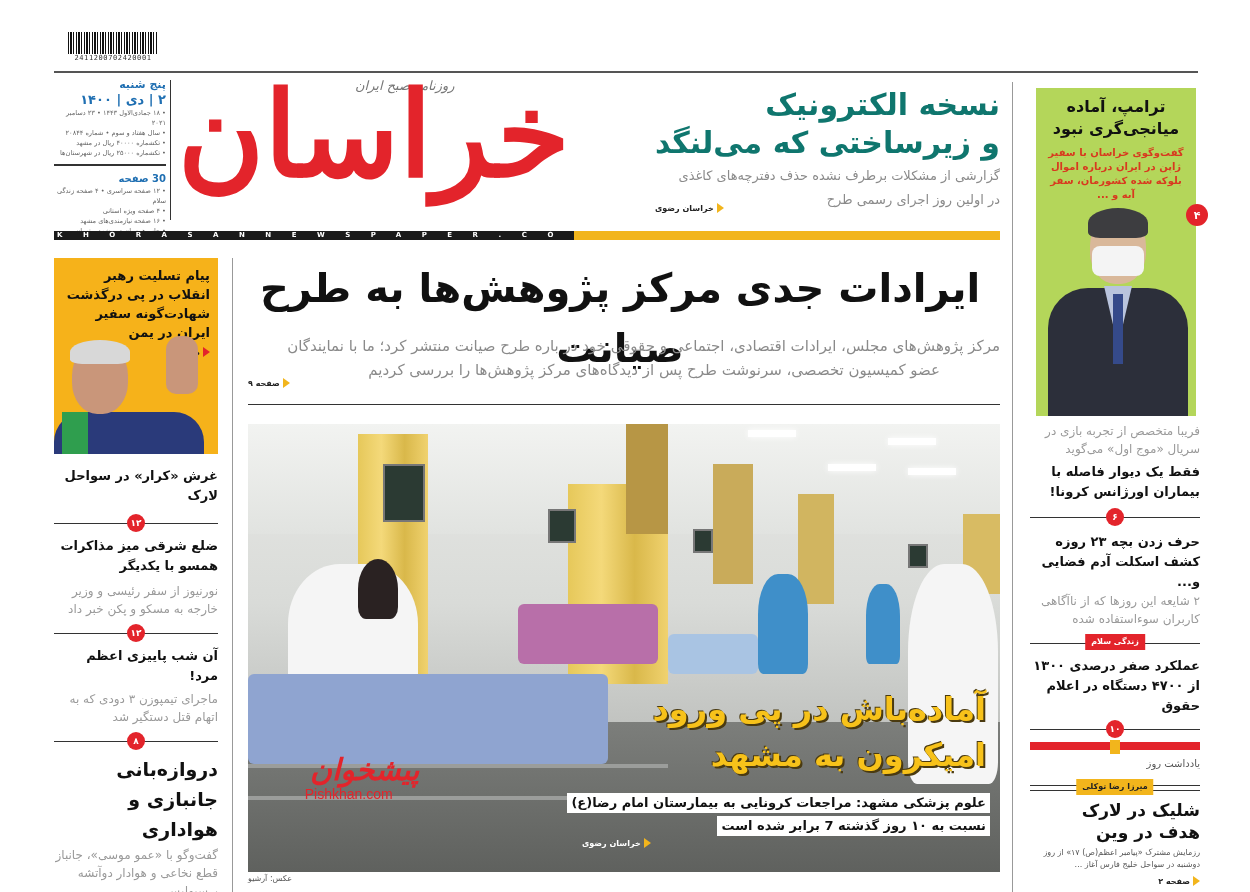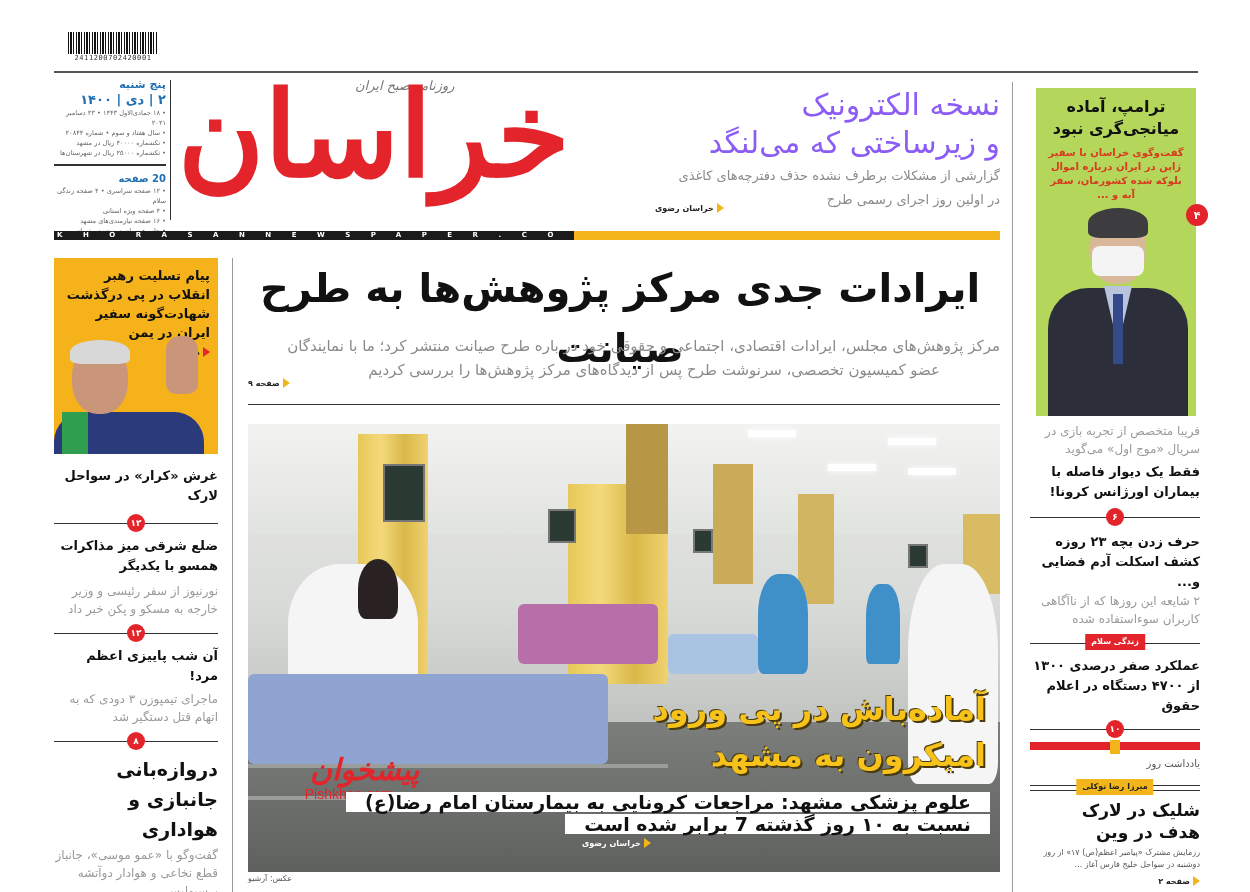--- a/index.html
+++ b/index.html
@@ -26,21 +26,21 @@
   .logo { left: 180px; top: 58px; width: 400px; height: 168px; }
   .logo-text { position: absolute; right: 10px; top: 18px; font-family: "DejaVu Serif", serif; font-size: 118px; color: #e3242b; font-weight: bold; line-height: 1; }
   .tagline { position: absolute; left: 175px; top: 20px; font-size: 13px; color: #777; font-style: italic; font-family: "DejaVu Serif", serif; }
 
   
   .url-strip { left: 54px; top: 231px; width: 520px; height: 9px; background: #1b1b1b; color: #fff; font-size: 7px; line-height: 9px; letter-spacing: 20.5px; direction: ltr; text-align: left; padding-left: 3px; font-weight: bold; overflow: hidden; white-space: nowrap; }
   .url-yellow { left: 574px; top: 231px; width: 426px; height: 9px; background: #f2b51c; }
 
   
   .top-head { left: 580px; top: 86px; width: 420px; text-align: right; }
-  .top-head h2 { font-size: 30px; line-height: 38px; font-weight: normal; color: #8b5cf6; }
+  .top-head h2 { font-size: 30px; line-height: 38px; font-weight: bold; color: #0f766e; }
   .top-head .sub { font-size: 13px; color: #8a8a8a; line-height: 20px; margin-top: 4px; }
   .src { font-size: 8px; font-weight: bold; color: #222; display: inline-flex; align-items: center; gap: 3px; }
   .src .chev { display: inline-block; width: 0; height: 0; border-top: 5px solid transparent; border-bottom: 5px solid transparent; border-left: 7px solid #f2b51c; }
   .src.red .chev { border-left-color: #e3242b; }
   .top-src { left: 655px; top: 203px; }
   .vline-right { left: 1012px; top: 82px; width: 1px; height: 810px; background: #999; }
   .vline-left { left: 232px; top: 258px; width: 1px; height: 634px; background: #999; }
 
   
   .green-box { left: 1036px; top: 88px; width: 160px; height: 328px; background: #b4d65a; overflow: hidden; }
@@ -86,21 +86,21 @@
   .photo .light { position: absolute; height: 7px; width: 48px; background: #fff; box-shadow: 0 0 6px #fff; }
   .photo .curtain { position: absolute; background: linear-gradient(90deg, #e6c85a, #f4d97a, #d9b84a, #f0d26f); }
   .photo .monitor { position: absolute; background: #2b3a33; border: 2px solid #777; }
   .photo .ppe { position: absolute; background: #f5f5f5; border-radius: 40% 40% 10% 10%; }
   .photo .scrubs { position: absolute; background: #3f8fc9; border-radius: 40% 40% 10% 10%; }
   .photo .bed { position: absolute; background: #c7cfe0; border-radius: 6px; }
   .photo .floor { position: absolute; left: 0; bottom: 0; width: 100%; height: 150px; background: linear-gradient(180deg, #7c7e7b, #5f615e); }
   .photo .rail { position: absolute; background: #9b9d9b; }
   .overlay-head { position: absolute; right: 14px; top: 262px; text-align: right; font-size: 32px; font-weight: bold; line-height: 46px; color: #f7c21a; text-shadow: 2px 2px 0 #4a3a10, -1px -1px 0 #4a3a10; }
   .overlay-sub { position: absolute; right: 10px; top: 368px; text-align: right; }
-  .overlay-sub span { display: inline-block; background: #fff; color: #111; font-size: 19px; font-weight: bold; line-height: 20px; padding: 0 19px; margin-bottom: 2px; }
+  .overlay-sub span { display: inline-block; background: #fff; color: #111; font-size: 13px; font-weight: bold; line-height: 20px; padding: 0 4px; margin-bottom: 2px; }
   .photo-src { position: absolute; left: 334px; top: 414px; color: #fff; }
   .watermark { position: absolute; left: 30px; top: 330px; direction: ltr; text-align: center; color: #e3242b; }
   .watermark .fa { font-size: 30px; font-family: "DejaVu Serif", serif; font-style: italic; font-weight: bold; line-height: 32px; direction: rtl; margin-left: 32px; }
   .watermark .en { font-size: 14px; font-family: "Liberation Sans", sans-serif; line-height: 16px; }
   .credit { left: 248px; top: 874px; font-size: 8px; color: #555; direction: rtl; }
 
   
   .orange-box { left: 54px; top: 258px; width: 164px; height: 196px; background: #f6b21a; overflow: hidden; }
   .orange-box h3 { text-align: right; font-size: 13px; line-height: 19px; font-weight: bold; padding: 8px 8px 0 6px; color: #111; }
   .orange-box .src { margin: 4px 8px 0 0; }
@@ -126,21 +126,21 @@
 <div class="abs top-rule"></div>
 
 <div class="abs info">
   <div class="day">پنج شنبه</div>
   <div class="date">۲ | دی | ۱۴۰۰</div>
   <div>• ۱۸ جمادی‌الاول ۱۴۴۳ • ۲۳ دسامبر ۲۰۲۱</div>
   <div>• سال هفتاد و سوم • شماره ۲۰۸۴۴</div>
   <div>• تکشماره ۴۰۰۰۰ ریال در مشهد</div>
   <div>• تکشماره ۲۵۰۰۰ ریال در شهرستان‌ها</div>
   <div class="rule"></div>
-  <div class="pages">20 صفحه</div>
+  <div class="pages">30 صفحه</div>
   <div>• ۱۲ صفحه سراسری • ۴ صفحه زندگی سلام</div>
   <div>• ۴ صفحه ویژه استانی</div>
   <div>• ۱۶ صفحه نیازمندی‌های مشهد</div>
   <div>• چاپ همزمان در مشهد و تهران</div>
 </div>
 <div class="abs info-divider"></div>
 
 <div class="abs logo">
   <div class="tagline">روزنامه صبح ایران</div>
   <div class="logo-text">خراسان</div>

